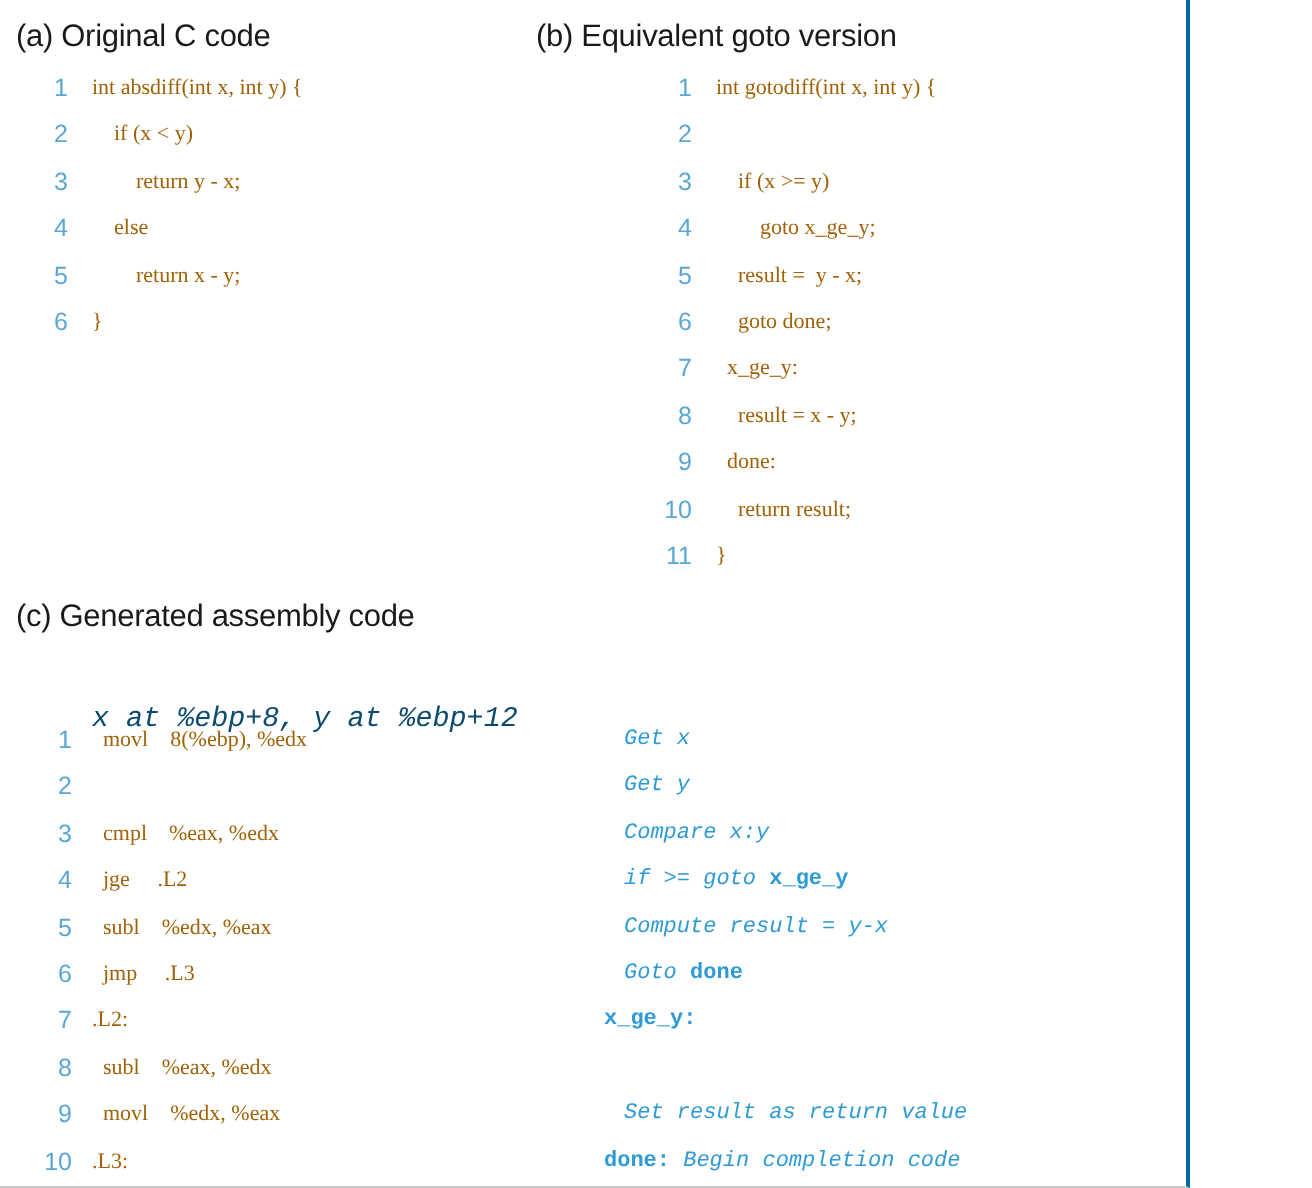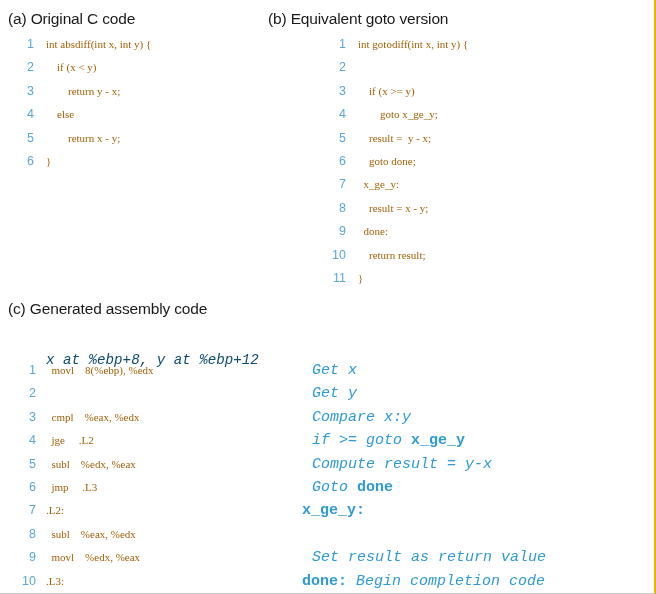--- a/index.html
+++ b/index.html
@@ -6,26 +6,26 @@
   html, body {
     margin: 0;
     padding: 0;
     background: #ffffff;
   }
   body {
     font-family: "Liberation Sans", sans-serif;
   }
   #figure {
     position: relative;
-    width: 656px;
+    width: 595px;
     height: 594px;
     background: #ffffff;
     overflow: hidden;
     box-sizing: border-box;
-    border-right: 2px solid #eab308;
+    border-right: 2px solid #0369a1;
     border-bottom: 1px solid #c8c8c8;
   }
   
   .panel-heading {
     position: absolute;
     font-family: "Liberation Sans", sans-serif;
     font-size: 15.5px;
     font-weight: 400;
     color: #1a1a1a;
     letter-spacing: -0.15px;
@@ -87,21 +87,21 @@
     color: #0c4a6e;
     white-space: pre;
     line-height: 20px;
   }
 
   
   .comment {
     position: absolute;
     left: 300px;
     font-family: "Liberation Mono", "DejaVu Sans Mono", monospace;
-    font-size: 15px;
+    font-size: 11px;
     color: #2f9bd4;
     white-space: pre;
     line-height: 23.4px;
   }
   .comment.outdent { left: 290px; }
   .cm-i { font-style: italic; }
   .cm-b { font-weight: bold; font-style: normal; }
 </style>
 </head>
 <body>

